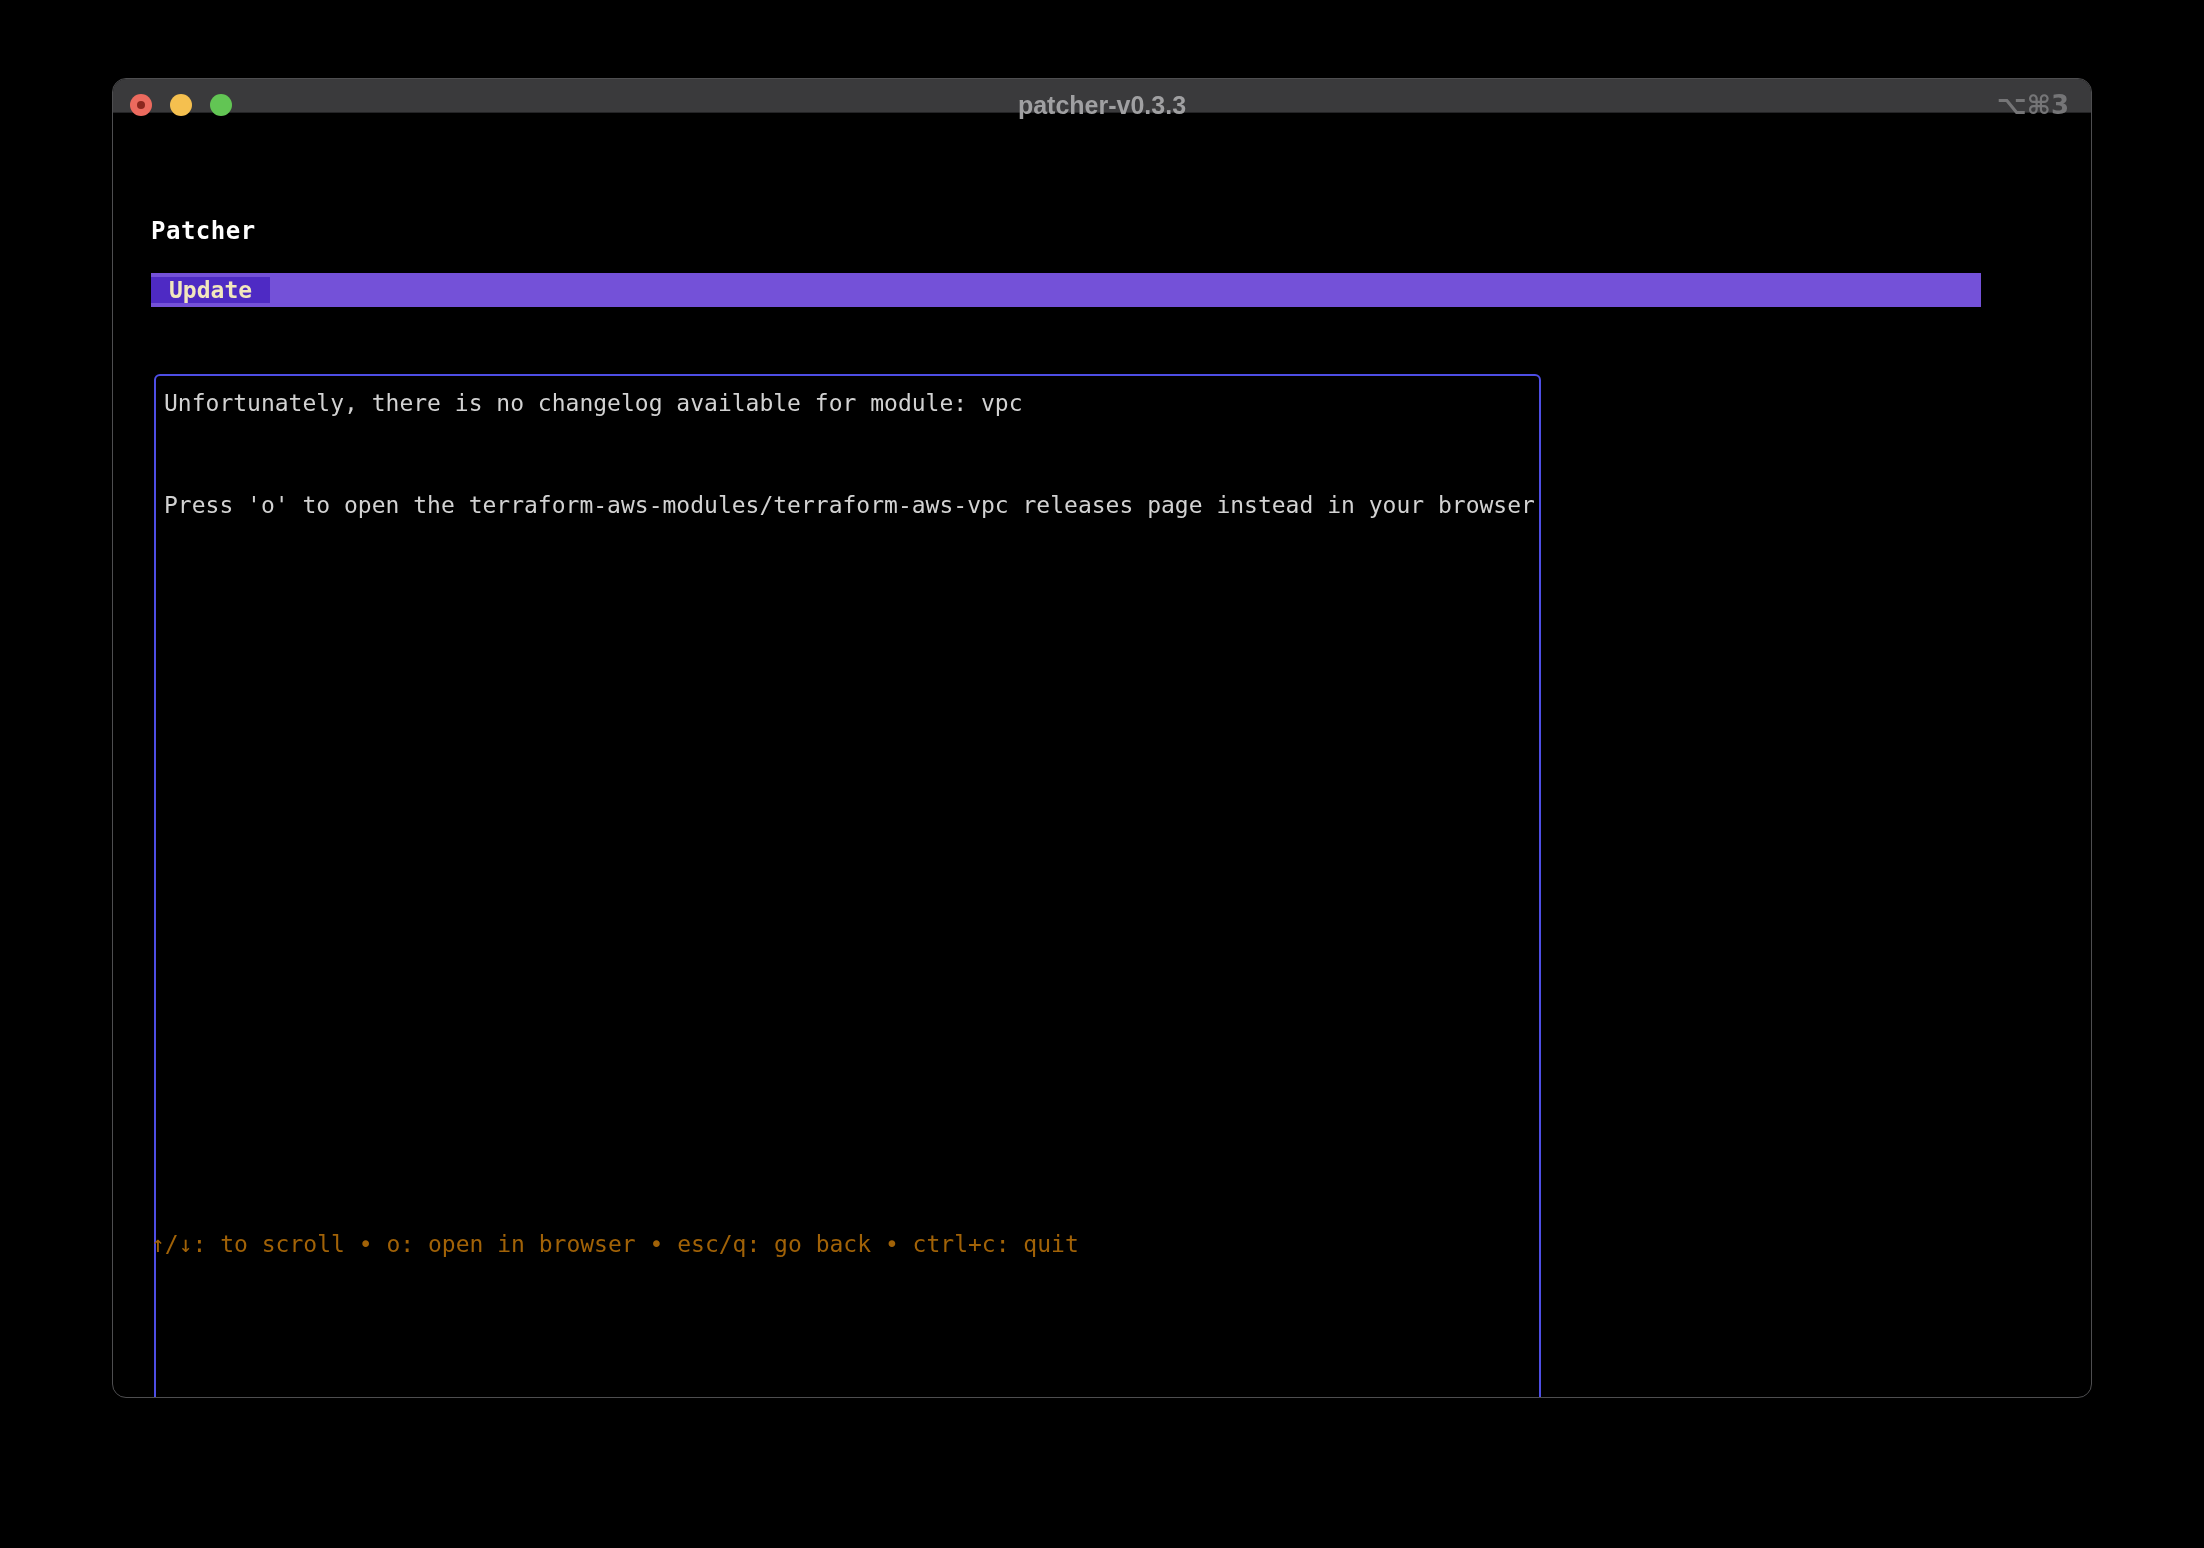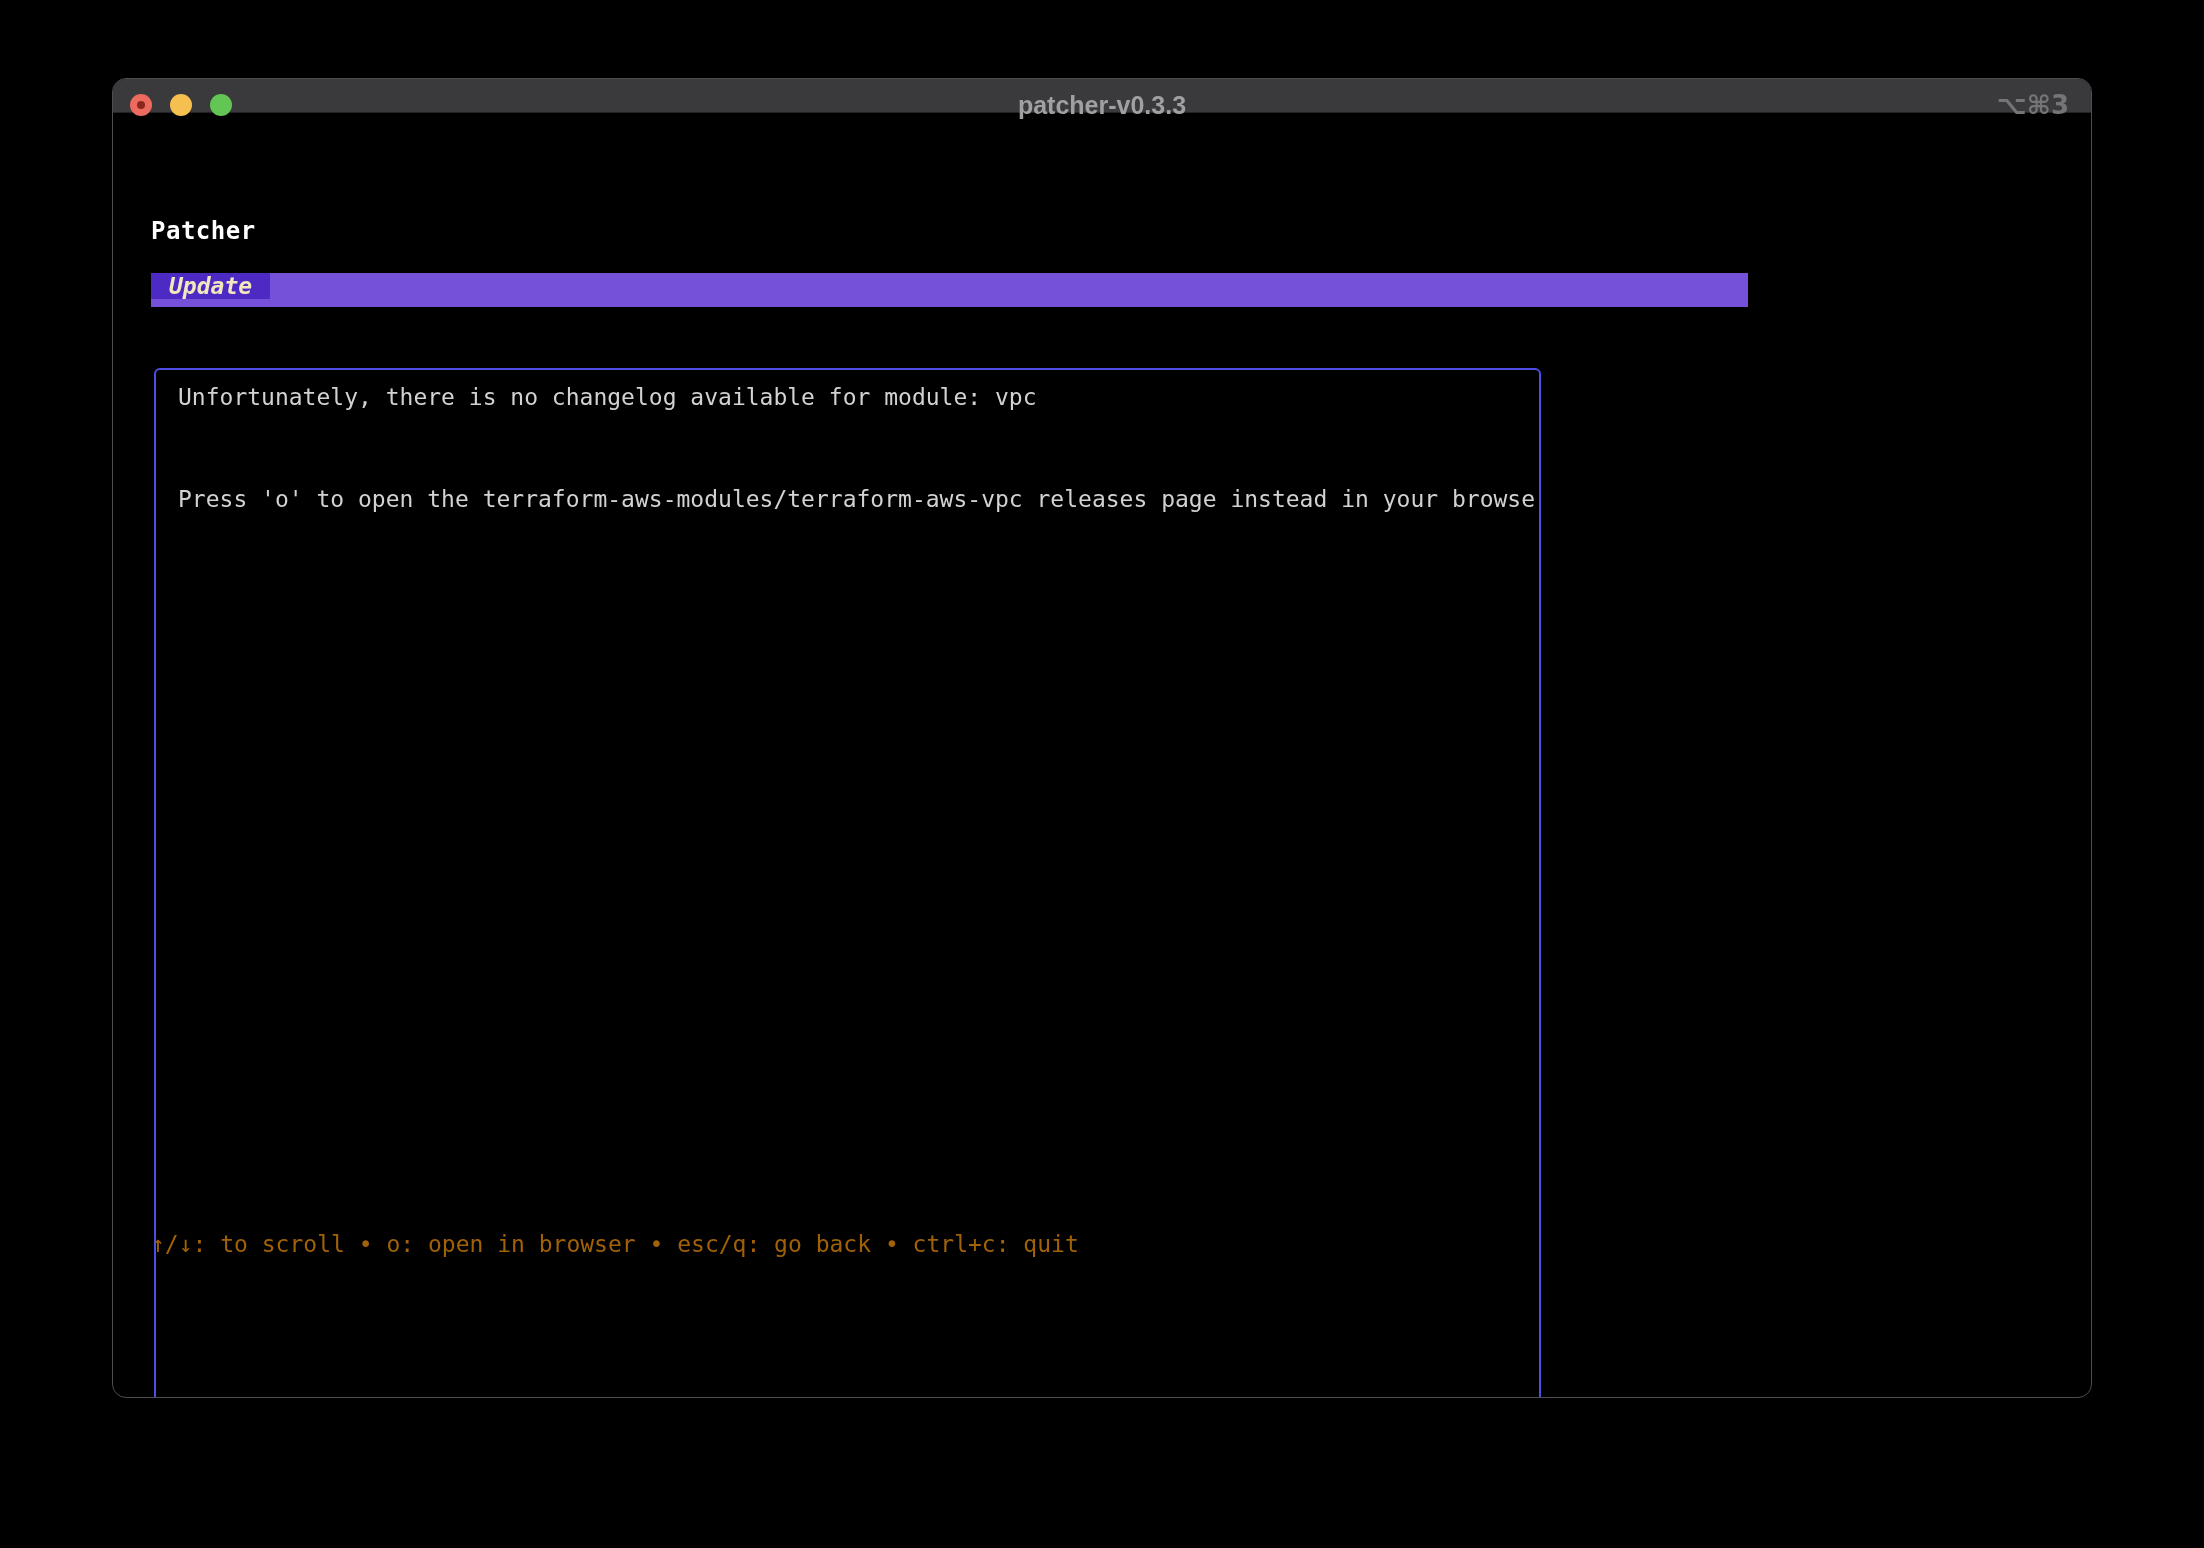--- a/index.html
+++ b/index.html
@@ -57,39 +57,39 @@
     position: absolute;
     left: 38px; top: 126px;
     font-size: 24px; font-weight: 700; color: #ffffff;
     letter-spacing: 0.5px;
     margin-top: 12px;
   }
 
   .tabbar {
     position: absolute;
     left: 38px; top: 194px;
-    width: 1597px; height: 34px;
+    width: 1830px; height: 34px;
     background: #7451d8;
-    display: flex; align-items: flex-start; font-style: italic;
+    display: flex; align-items: center;
   }
   .tab {
     background: #4e2ac4;
     color: #f2e7bd;
     font-size: 23px; font-weight: 700;
     padding: 0 18px;
     display: flex; align-items: center;
   }
 
   .changelog-box {
     position: absolute;
-    left: 41px; top: 289px;
+    left: 41px; top: 295px;
     width: 1387px; height: 1060px;
     border: 2px solid #4e4ee5;
     border-radius: 6px;
-    padding: 10px 22px;
+    padding: 10px 8px;
     overflow: hidden;
   }
   .changelog-line {
     font-size: 23px;
     line-height: 34px;
     color: #d2d2d2;
     white-space: pre;
     min-height: 34px;
   }
 

